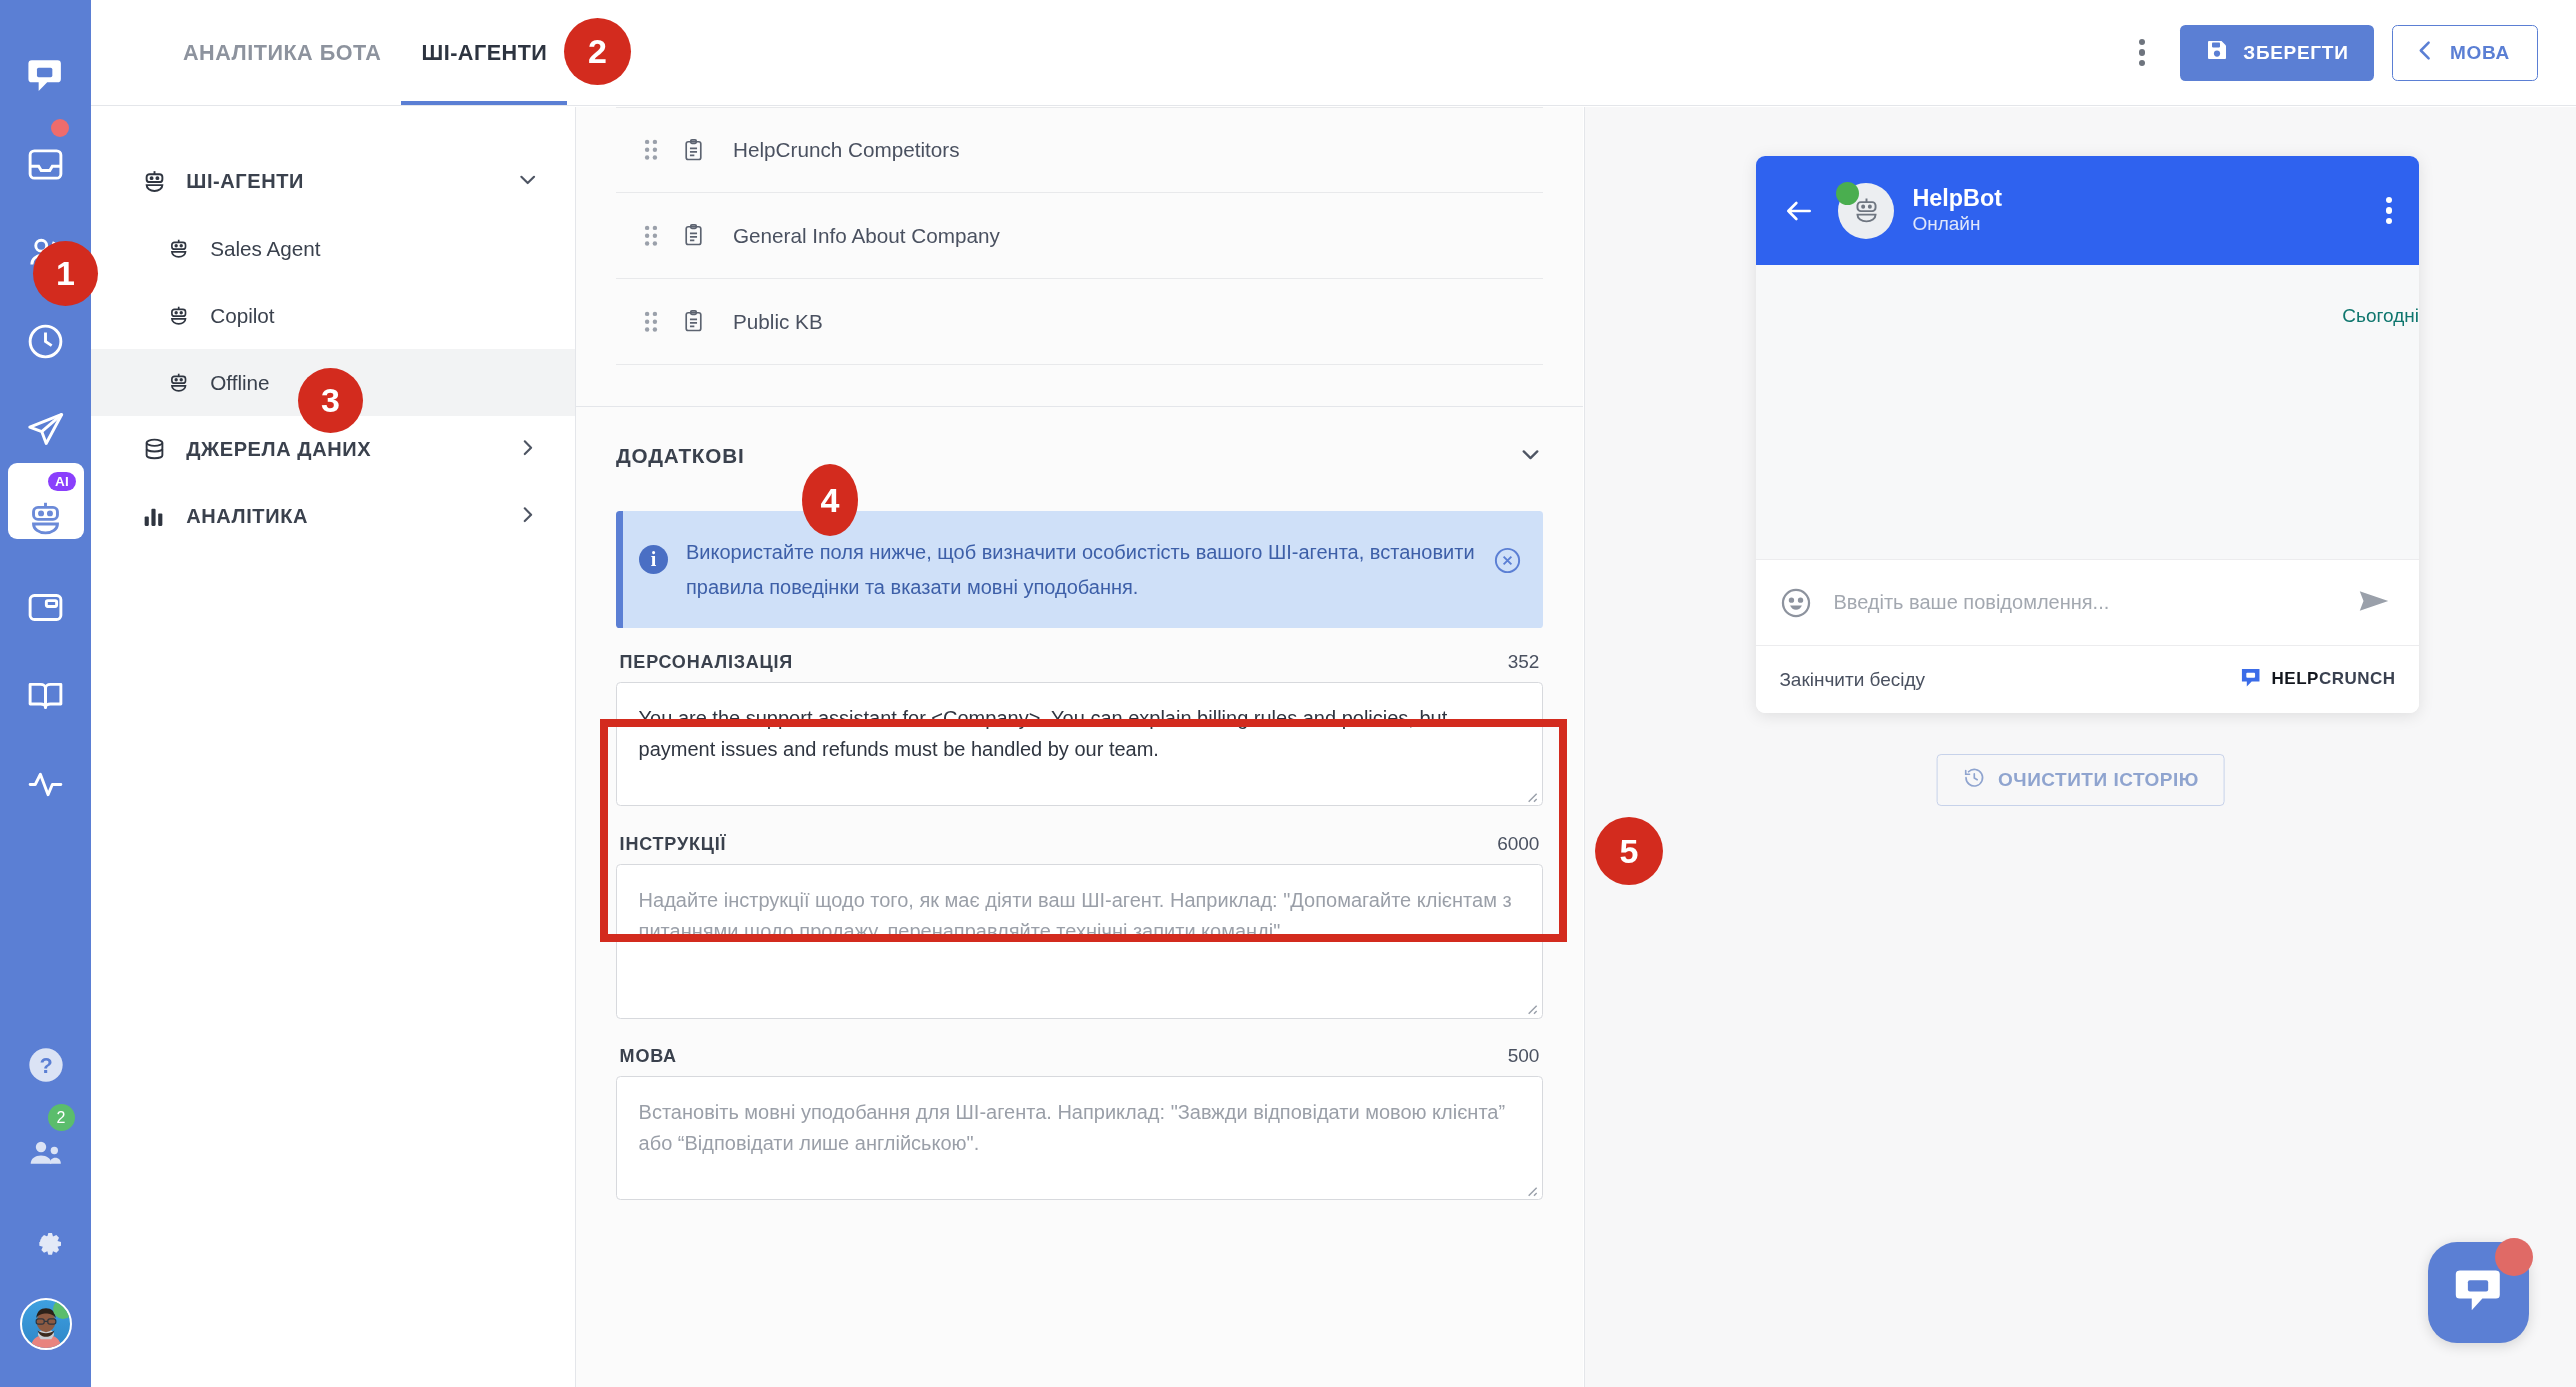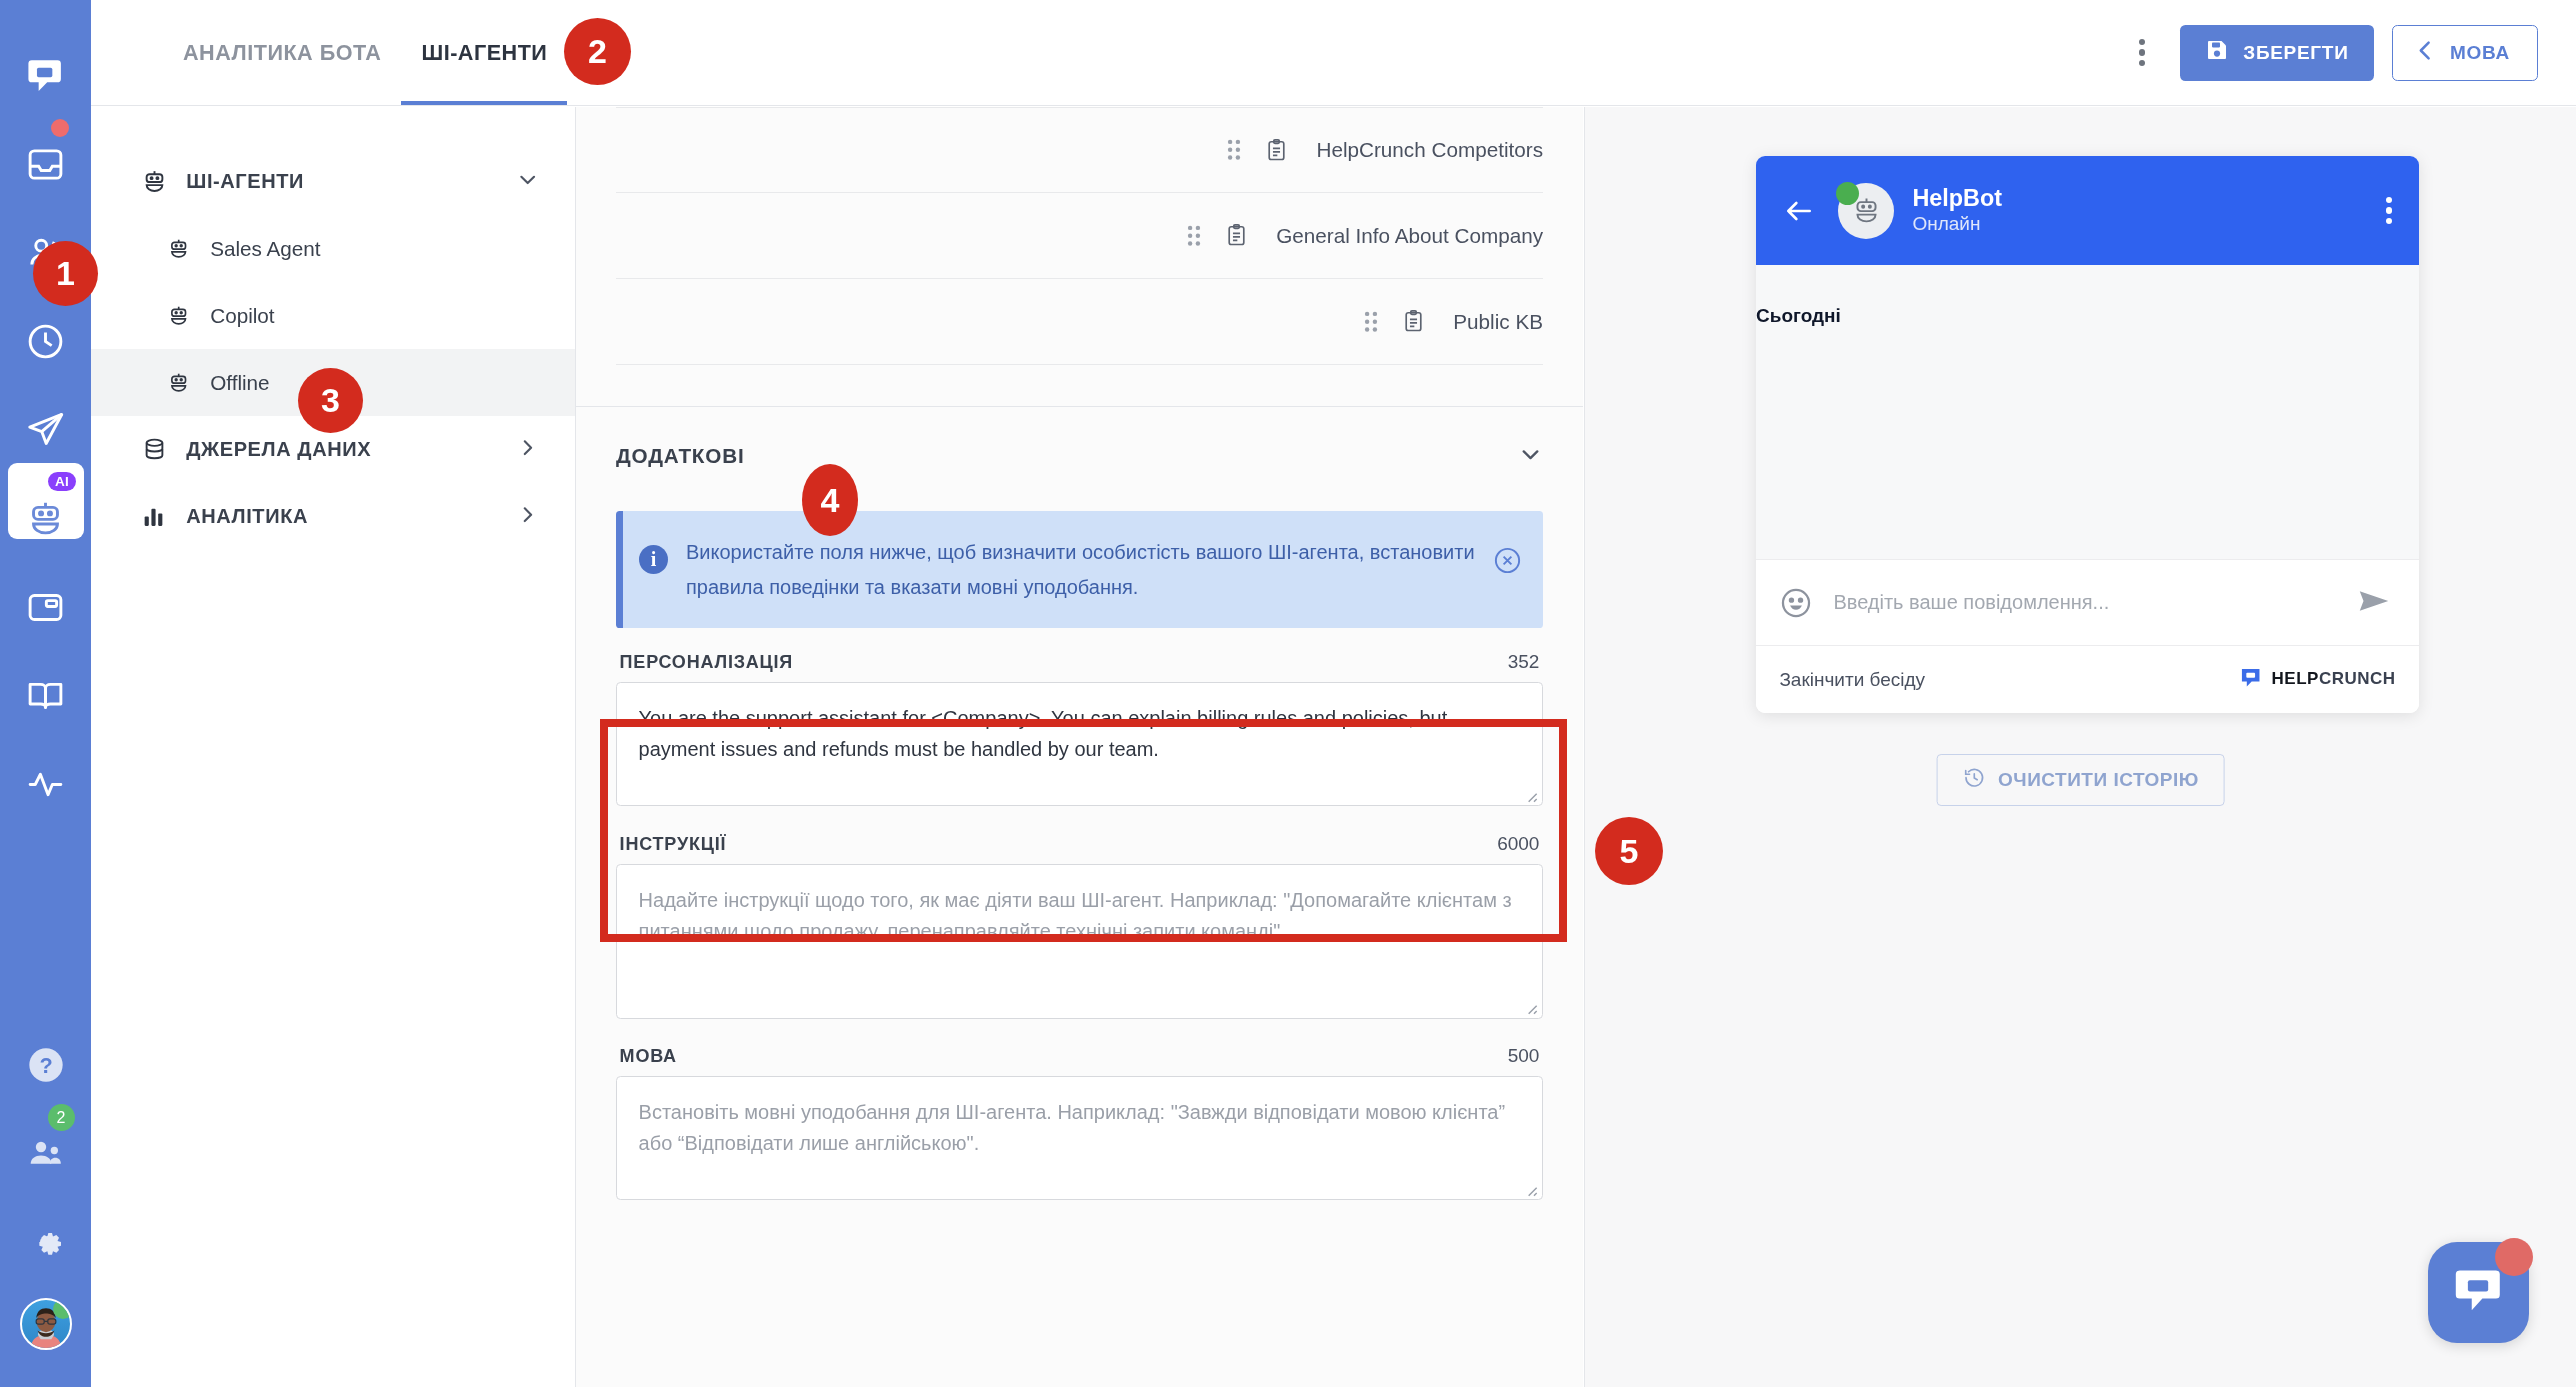--- a/index.html
+++ b/index.html
@@ -139,21 +139,20 @@
     position: absolute; left: 576px; top: 107px;
     width: 1007px; height: 1281px;
     background: #fbfbfb;
     overflow: hidden;
   }
   .kb-list { background: #fbfbfb; padding: 0 40px; }
   .kb-row {
     display: flex; align-items: center;
     height: 86px; border-bottom: 0.9px solid #e8e9eb;
     padding-left: 25px;
-    justify-content: flex-end;
   }
   .kb-row:first-child { border-top: 0.9px solid #e8e9eb; }
   .grip { width: 40px; color: #9aa0aa; display: flex; align-items: center; }
   .kb-doc { width: 52px; display: flex; align-items: center; color: #5c6370; }
   .kb-name { font-size: 20.7px; color: #4a5160; }
   .sec-divider { height: 0.9px; background: #e4e6ea; margin-top: 41px; }
   .sec-header {
     display: flex; align-items: center;
     height: 99px; padding: 0 40px 0 40px; cursor: pointer;
     background: #fbfbfb;
@@ -244,21 +243,21 @@
     background: #4aae4f;
   }
   .w-names { margin-left: 18px; line-height: 1.18; }
   .w-title { font-size: 23.4px; font-weight: 700; color: #fff; }
   .w-status { font-size: 19px; color: #dfe6fb; }
   .w-kebab { margin-left: auto; display: flex; flex-direction: column; gap: 4.5px; align-items: center; cursor: pointer; }
   .w-kebab i { width: 6.3px; height: 6.3px; background: #fff; border-radius: 50%; display: block; }
   .w-body { flex: 1 1 auto; background: #f7f8f9; position: relative; }
   .w-day {
     position: absolute; left: 0; right: 0; top: 40px;
-    text-align: left; font-size: 19px; color: #0f172a; font-weight: bold;
+    text-align: right; font-size: 19px; color: #0f766e;
   }
   .w-input {
     flex: 0 0 auto; height: 86px; background: #fff;
     display: flex; align-items: center; padding: 0 23.4px;
     border-top: 0.9px solid #ececee;
   }
   .w-emoji { width: 34px; height: 34px; color: #8d939e; flex: 0 0 auto; }
   .w-ph { flex: 1; margin-left: 20px; font-size: 20px; color: #a3a8b0; }
   .w-send { width: 40px; color: #9aa0aa; flex: 0 0 auto; cursor: pointer; }
   .w-foot {

